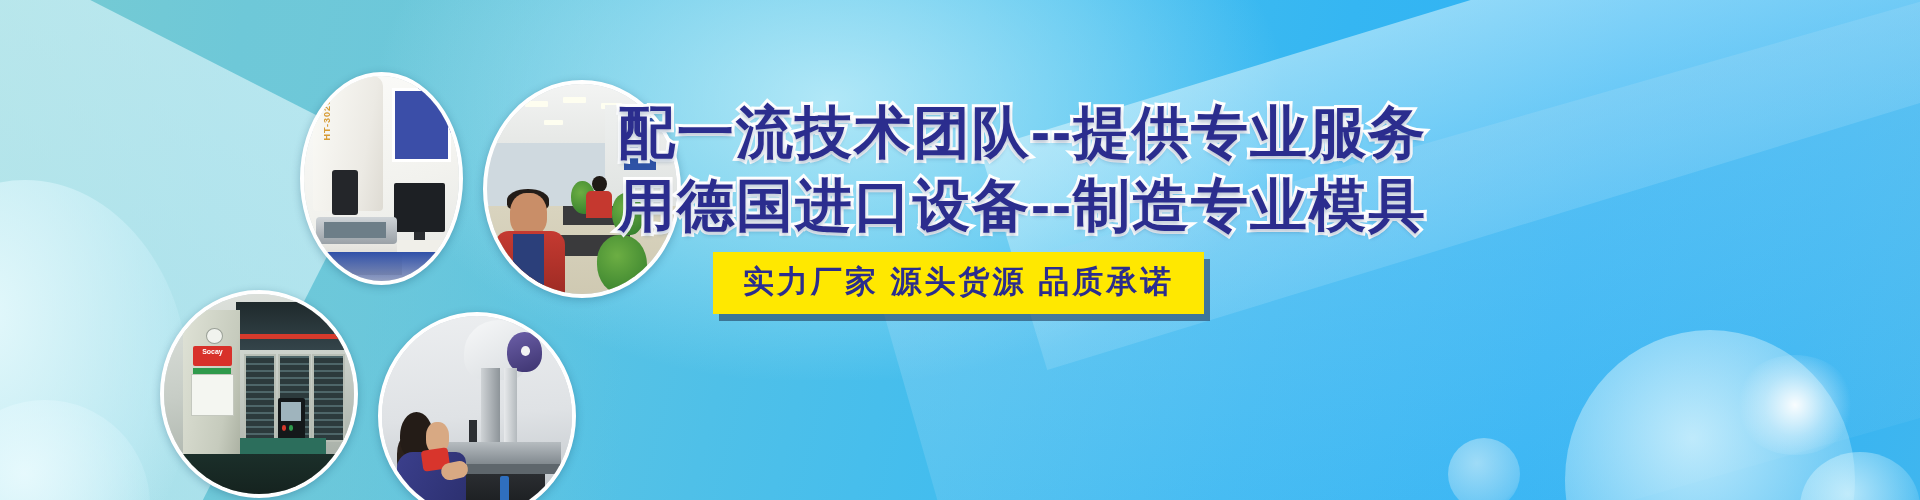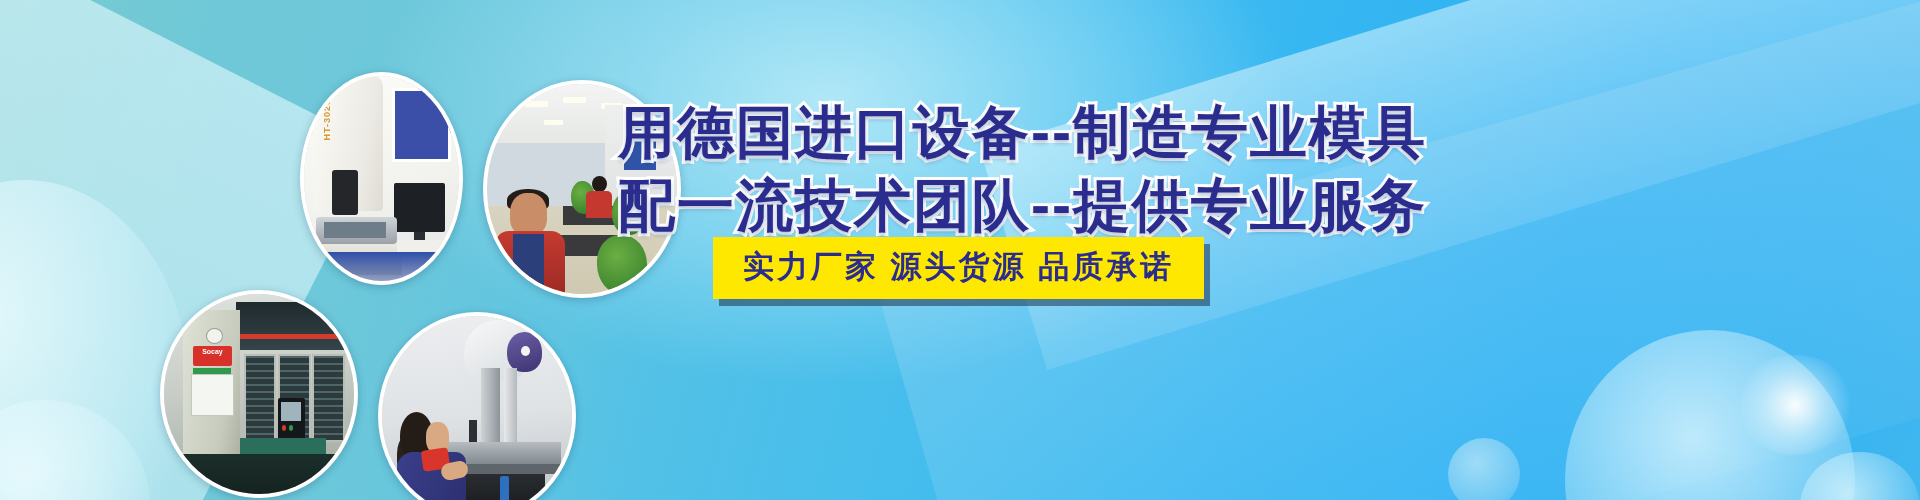--- a/index.html
+++ b/index.html
@@ -148,21 +148,21 @@
     letter-spacing:2px;
     color:#2b2d8e;
     line-height:1.28;
     white-space:nowrap;
     -webkit-text-stroke:6px #ffffff;
     paint-order:stroke fill;
     text-shadow:0 3px 4px rgba(20,60,110,.30);
   }
 
   
-  .ystrip-wrap{position:absolute;left:713px;top:237px;border-radius:24px;}
+  .ystrip-wrap{position:absolute;left:713px;top:252px;border-radius:24px;}
   .ystrip-shadow{position:absolute;left:6px;top:7px;width:100%;height:100%;background:#1b3250;opacity:.55;}
   .ystrip{
     position:relative;
     background:#FFE800;
     padding:9px 30px 11px 30px;
     color:#2b2d8e;
     font-size:31px;
     font-weight:700;
     letter-spacing:3px;
     white-space:nowrap;
@@ -279,22 +279,22 @@
           <div class="body"></div>
             <div class="scarf"></div>
             <div class="arm"></div>
         </div>
       </div>
     </div>
 
   </div>
 
   <div class="headline">
+    <div class="hl-line">配一流技术团队--提供专业服务</div>
     <div class="hl-line">用德国进口设备--制造专业模具</div>
-    <div class="hl-line">配一流技术团队--提供专业服务</div>
   </div>
 
   <div class="ystrip-wrap">
     <div class="ystrip-shadow"></div>
     <div class="ystrip">实力厂家  源头货源  品质承诺</div>
   </div>
 
 </div>
 
 </body></html>

